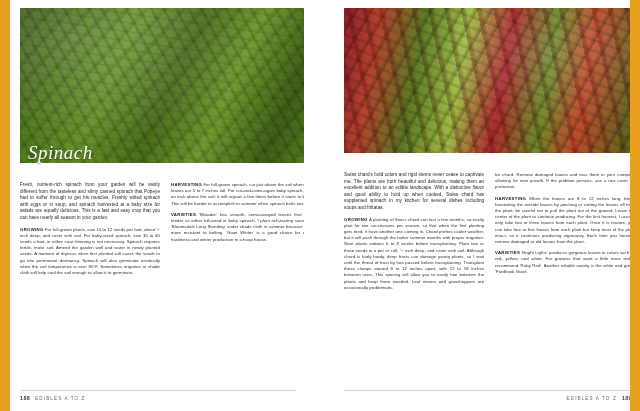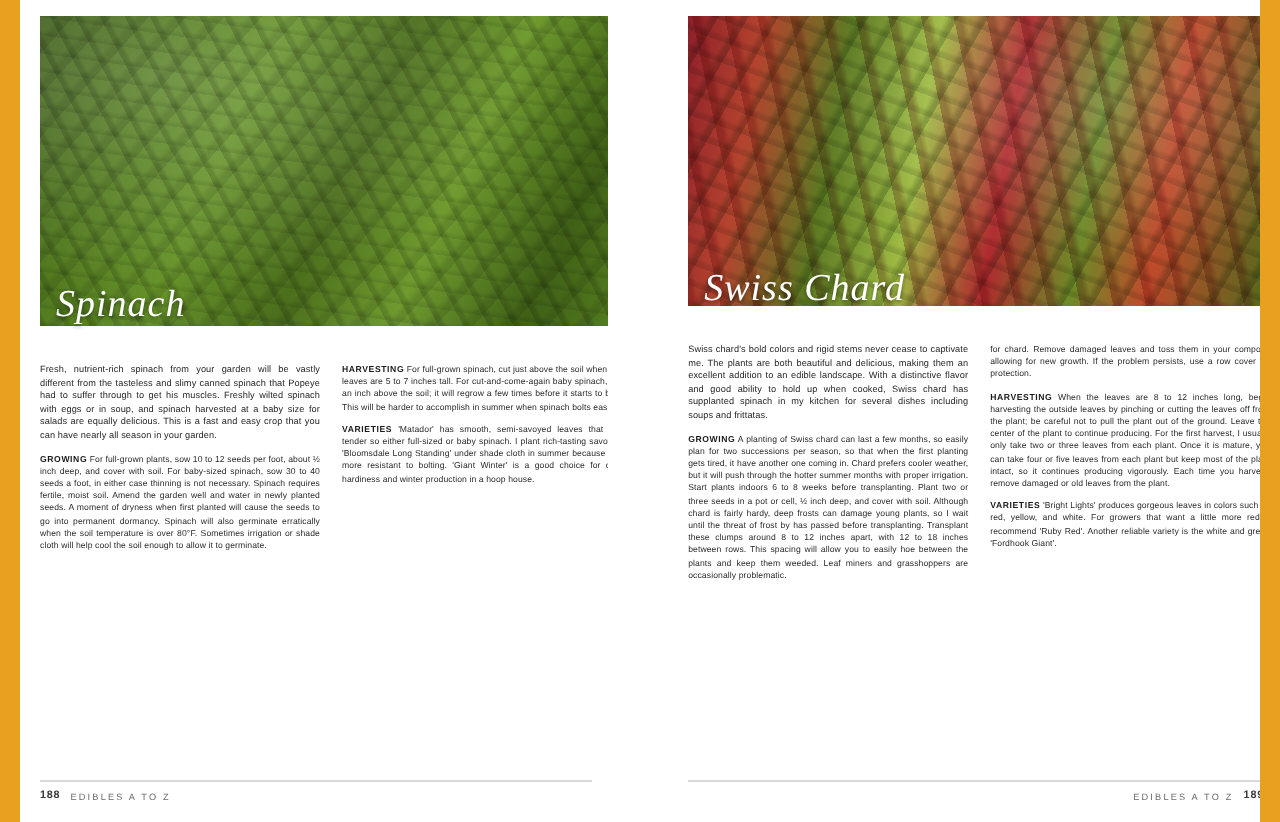--- a/index.html
+++ b/index.html
@@ -221,21 +221,20 @@
   </div>
 
   <div class="gutter"></div>
 
   <div class="page" style="width:310px;">
 
     <div class="photo photo-right">
       <div class="chard-tex"></div>
     </div>
 
-    <div class="title-band title-right">Swiss Chard</div>
     <div class="title-rule rule-right"></div>
 
     <div class="cols cols-right">
       <div class="col">
         <p class="body-text first-para">Swiss chard's bold colors and rigid stems never cease to captivate me. The plants are both beautiful and delicious, making them an excellent addition to an edible landscape. With a distinctive flavor and good ability to hold up when cooked, Swiss chard has supplanted spinach in my kitchen for several dishes including soups and frittatas.</p>
         <p class="body-text"><span class="lead-in">GROWING</span> <span>A planting of Swiss chard can last a few months, so easily plan for two successions per season, so that when the first planting gets tired, it have another one coming in. Chard prefers cooler weather, but it will push through the hotter summer months with proper irrigation. Start plants indoors 6 to 8 weeks before transplanting. Plant two or three seeds in a pot or cell, ½ inch deep, and cover with soil. Although chard is fairly hardy, deep frosts can damage young plants, so I wait until the threat of frost by has passed before transplanting. Transplant these clumps around 8 to 12 inches apart, with 12 to 18 inches between rows. This spacing will allow you to easily hoe between the plants and keep them weeded. Leaf miners and grasshoppers are occasionally problematic.</span></p>
       </div>
       <div class="col">
         <p class="body-text">for chard. Remove damaged leaves and toss them in your compost, allowing for new growth. If the problem persists, use a row cover for protection.</p>
         <p class="body-text"><span class="lead-in">HARVESTING</span> <span>When the leaves are 8 to 12 inches long, begin harvesting the outside leaves by pinching or cutting the leaves off from the plant; be careful not to pull the plant out of the ground. Leave the center of the plant to continue producing. For the first harvest, I usually only take two or three leaves from each plant. Once it is mature, you can take four or five leaves from each plant but keep most of the plant intact, so it continues producing vigorously. Each time you harvest, remove damaged or old leaves from the plant.</span></p>

